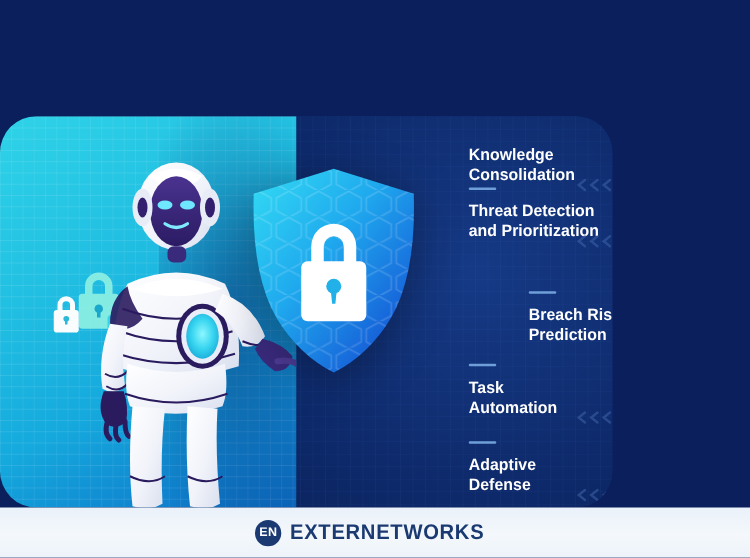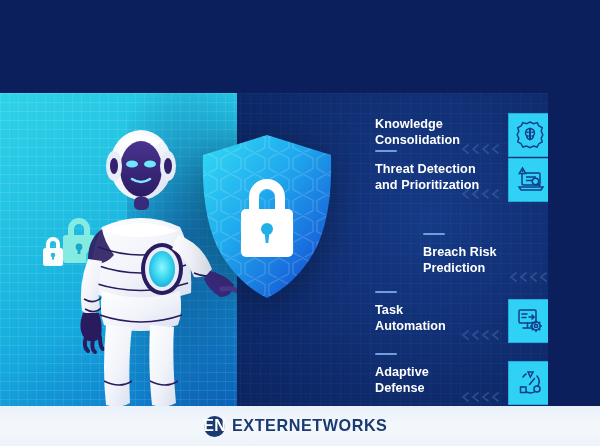--- a/index.html
+++ b/index.html
@@ -55,25 +55,26 @@
     color: #15276b;
     transform: scaleX(0.93);
     margin-top: 2px;
   }
 
   
   .body-panel {
     position: absolute;
     left: 0;
     top: 93px;
-    width: 548px;
+    width: 490px;
     height: 313px;
     background:
       radial-gradient(circle at 78% 40%, #163a86 0%, #0e2a6b 40%, #0a1f54 75%, #081a47 100%);
     overflow: hidden;
+    border-radius: 29px;
   }
   .grid-dots {
     position: absolute;
     inset: 0;
     background-image:
       linear-gradient(rgba(120,180,255,0.055) 1px, transparent 1px),
       linear-gradient(90deg, rgba(120,180,255,0.055) 1px, transparent 1px);
     background-size: 10px 10px;
     opacity: 0.85;
   }
@@ -197,21 +198,21 @@
     gap: 7px;
   }
   .logo-badge {
     width: 21px;
     height: 21px;
     border-radius: 50%;
     background: #1b3a72;
     color: #ffffff;
     font-family: "Liberation Sans Narrow", "Liberation Sans", sans-serif;
     font-weight: bold;
-    font-size: 16px;
+    font-size: 10px;
     letter-spacing: 0.3px;
     display: flex;
     align-items: center;
     justify-content: center;
   }
   .logo-text {
     font-family: "Liberation Sans Narrow", "Liberation Sans", sans-serif;
     font-weight: bold;
     font-size: 17px;
     letter-spacing: 0.6px;

